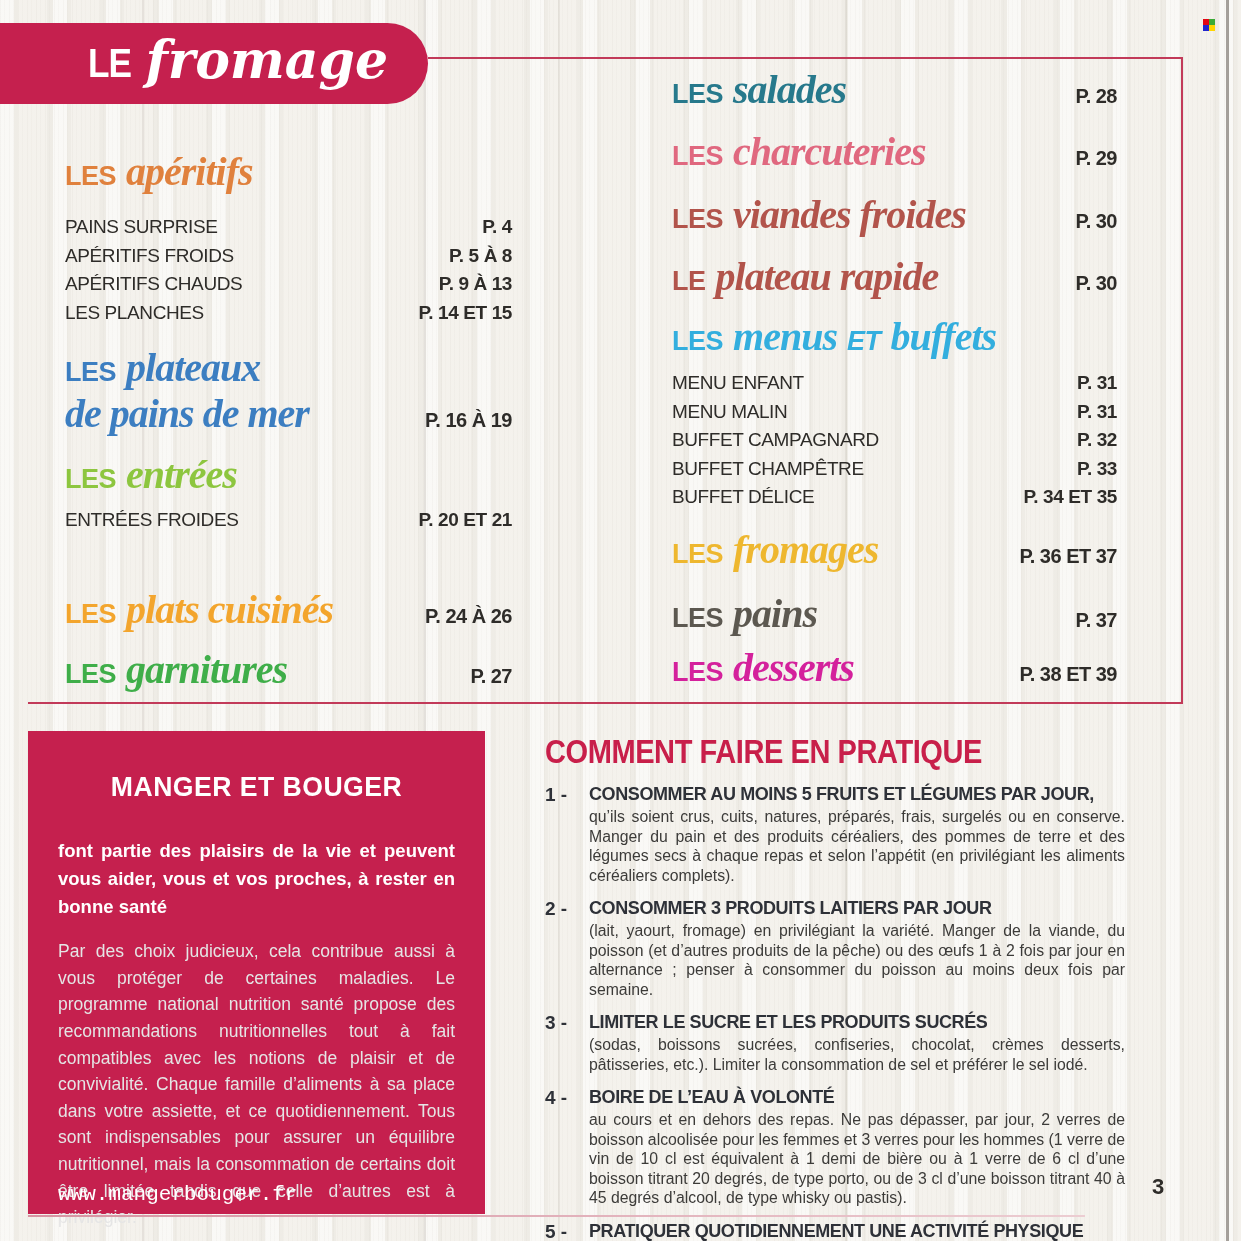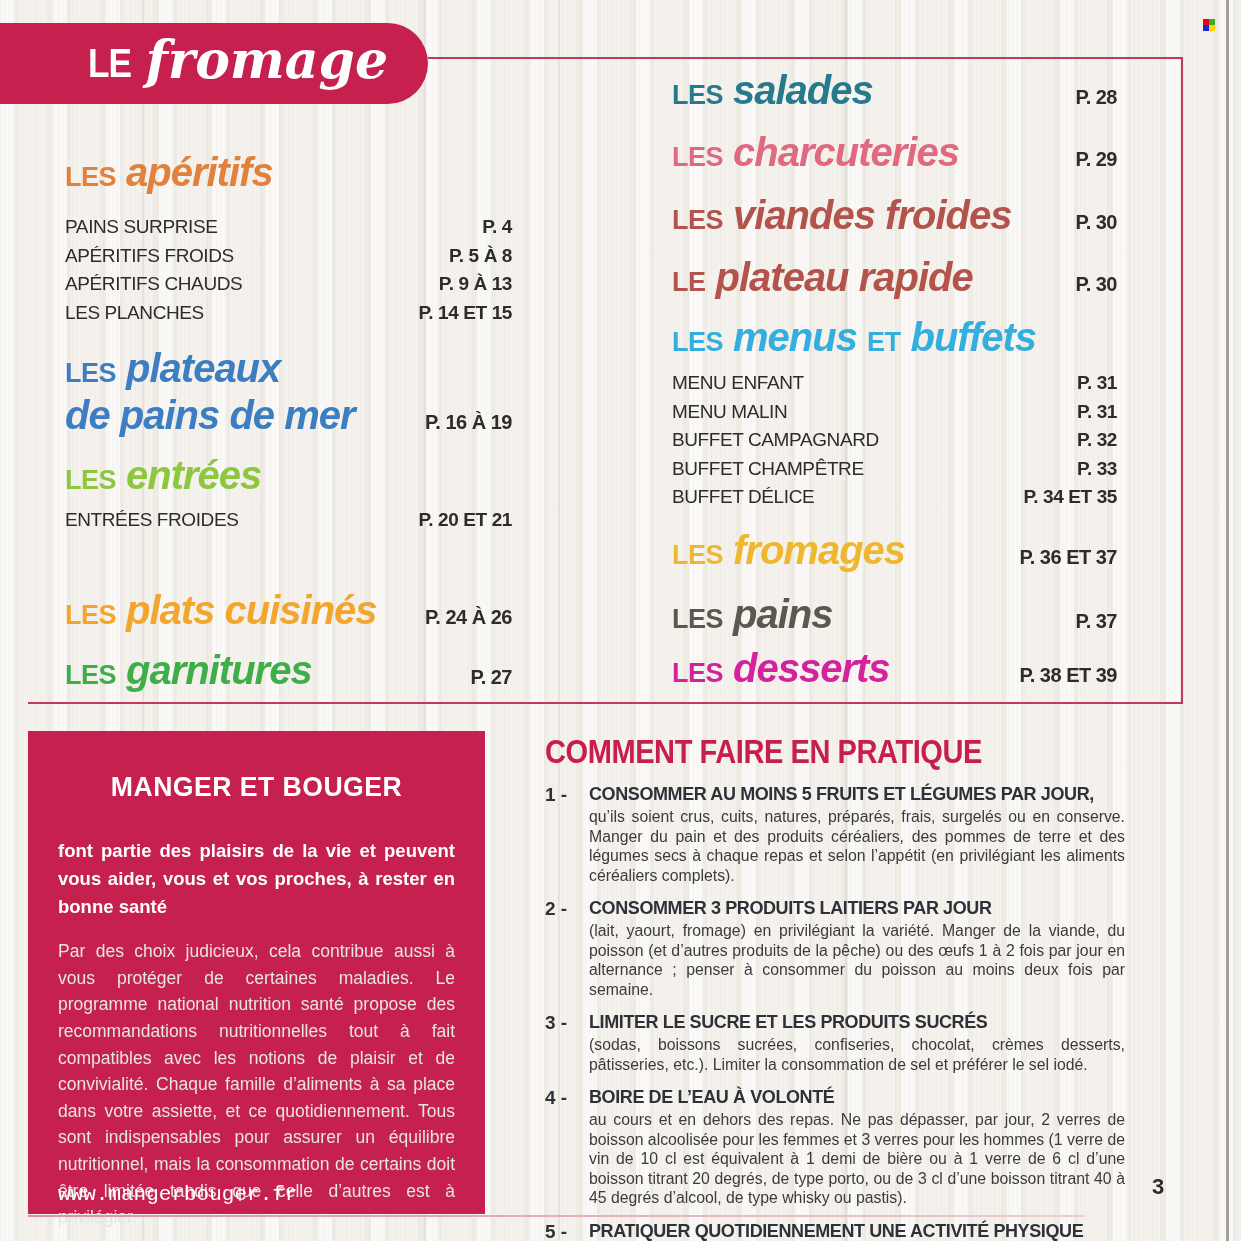--- a/index.html
+++ b/index.html
@@ -26,21 +26,21 @@
   .header-le{color:#fff;font-weight:bold;font-size:40px;letter-spacing:-1px;transform:scaleX(0.88);transform-origin:right;}
   .header-script{color:#fff;font-family:"DejaVu Serif",serif;font-style:italic;font-weight:bold;font-size:52px;line-height:1;padding-bottom:8px;}
   
   .line-h,.line-v{position:absolute;}
   
   .col{position:absolute;top:0;height:735px;}
   .col-left{left:65px;width:447px;}
   .col-right{left:672px;width:445px;}
   .sec-head{position:absolute;left:0;right:0;display:flex;align-items:baseline;gap:10px;white-space:nowrap;}
   .pre{font-weight:bold;font-size:27px;letter-spacing:-0.5px;}
-  .script{font-family:Liberation Sans, sans-serif;font-style:italic;font-weight:bold;font-size:40px;line-height:1;letter-spacing:-1px;text-align:right;}
+  .script{font-family:Liberation Serif, serif;font-style:italic;font-weight:bold;font-size:40px;line-height:1;letter-spacing:-1px;text-align:right;}
   .pnum{margin-left:auto;font-weight:bold;font-size:20px;color:#2e2c29;letter-spacing:-0.5px;}
   .sec-2line{position:absolute;left:0;right:0;}
   .sec-2line .l2{display:flex;align-items:baseline;margin-top:6px;}
   .items{position:absolute;left:0;right:0;}
   .row{display:flex;justify-content:space-between;align-items:baseline;line-height:28.6px;}
   .lbl{font-weight:normal;font-size:19px;color:#2e2c29;letter-spacing:-0.4px;}
   .pg{font-weight:bold;font-size:19px;color:#2e2c29;letter-spacing:-0.4px;}
   
   .manger-box{
     position:absolute;left:28px;top:731px;width:457px;height:483px;
@@ -171,21 +171,21 @@
 
     <div class="sec-head" style="top:257px">
       <span class="pre" style="color: rgb(178, 84, 75);">LE</span>
       <span class="script" style="color: rgb(178, 84, 75);">plateau rapide</span>
       <span class="pnum">P. 30</span>
     </div>
 
     <div class="sec-head" style="top:317px">
       <span class="pre" style="color: rgb(51, 174, 222);">LES</span>
       <span class="script" style="color: rgb(51, 174, 222);">menus</span>
-      <span class="pre" style="color: rgb(51, 174, 222);">ET</span>
+      <span class="pre" style="color: rgb(51, 174, 222); font-style: italic;">ET</span>
       <span class="script" style="color: rgb(51, 174, 222);">buffets</span>
     </div>
     <div class="items" style="top:369px">
       <div class="row">
         <span class="lbl">MENU ENFANT</span>
           <span class="pg">P. 31</span>
       </div>
       <div class="row">
         <span class="lbl">MENU MALIN</span>
           <span class="pg">P. 31</span>

